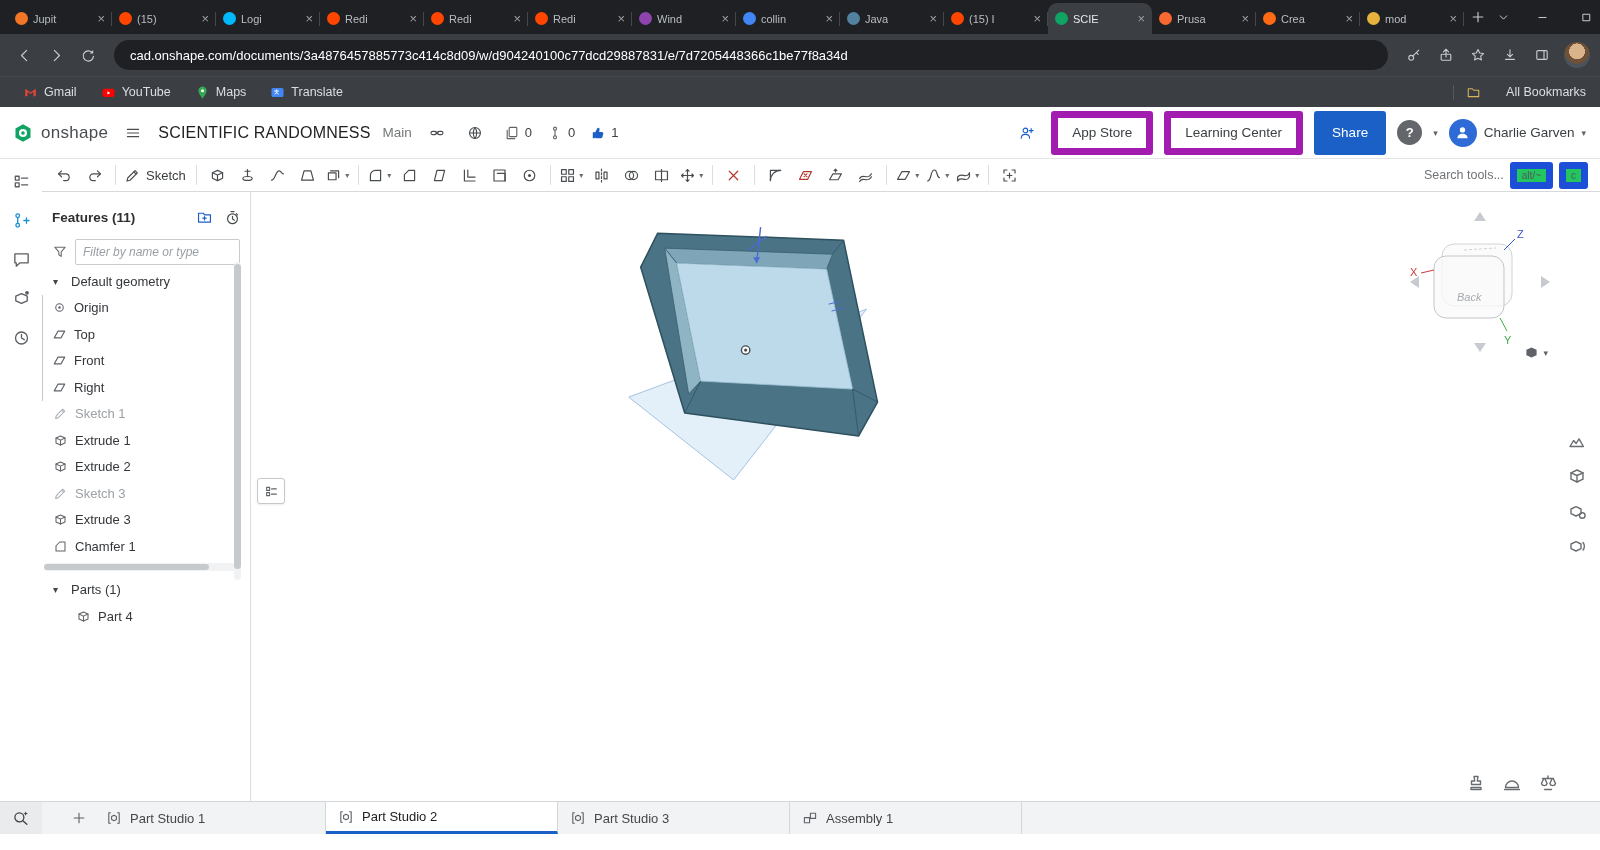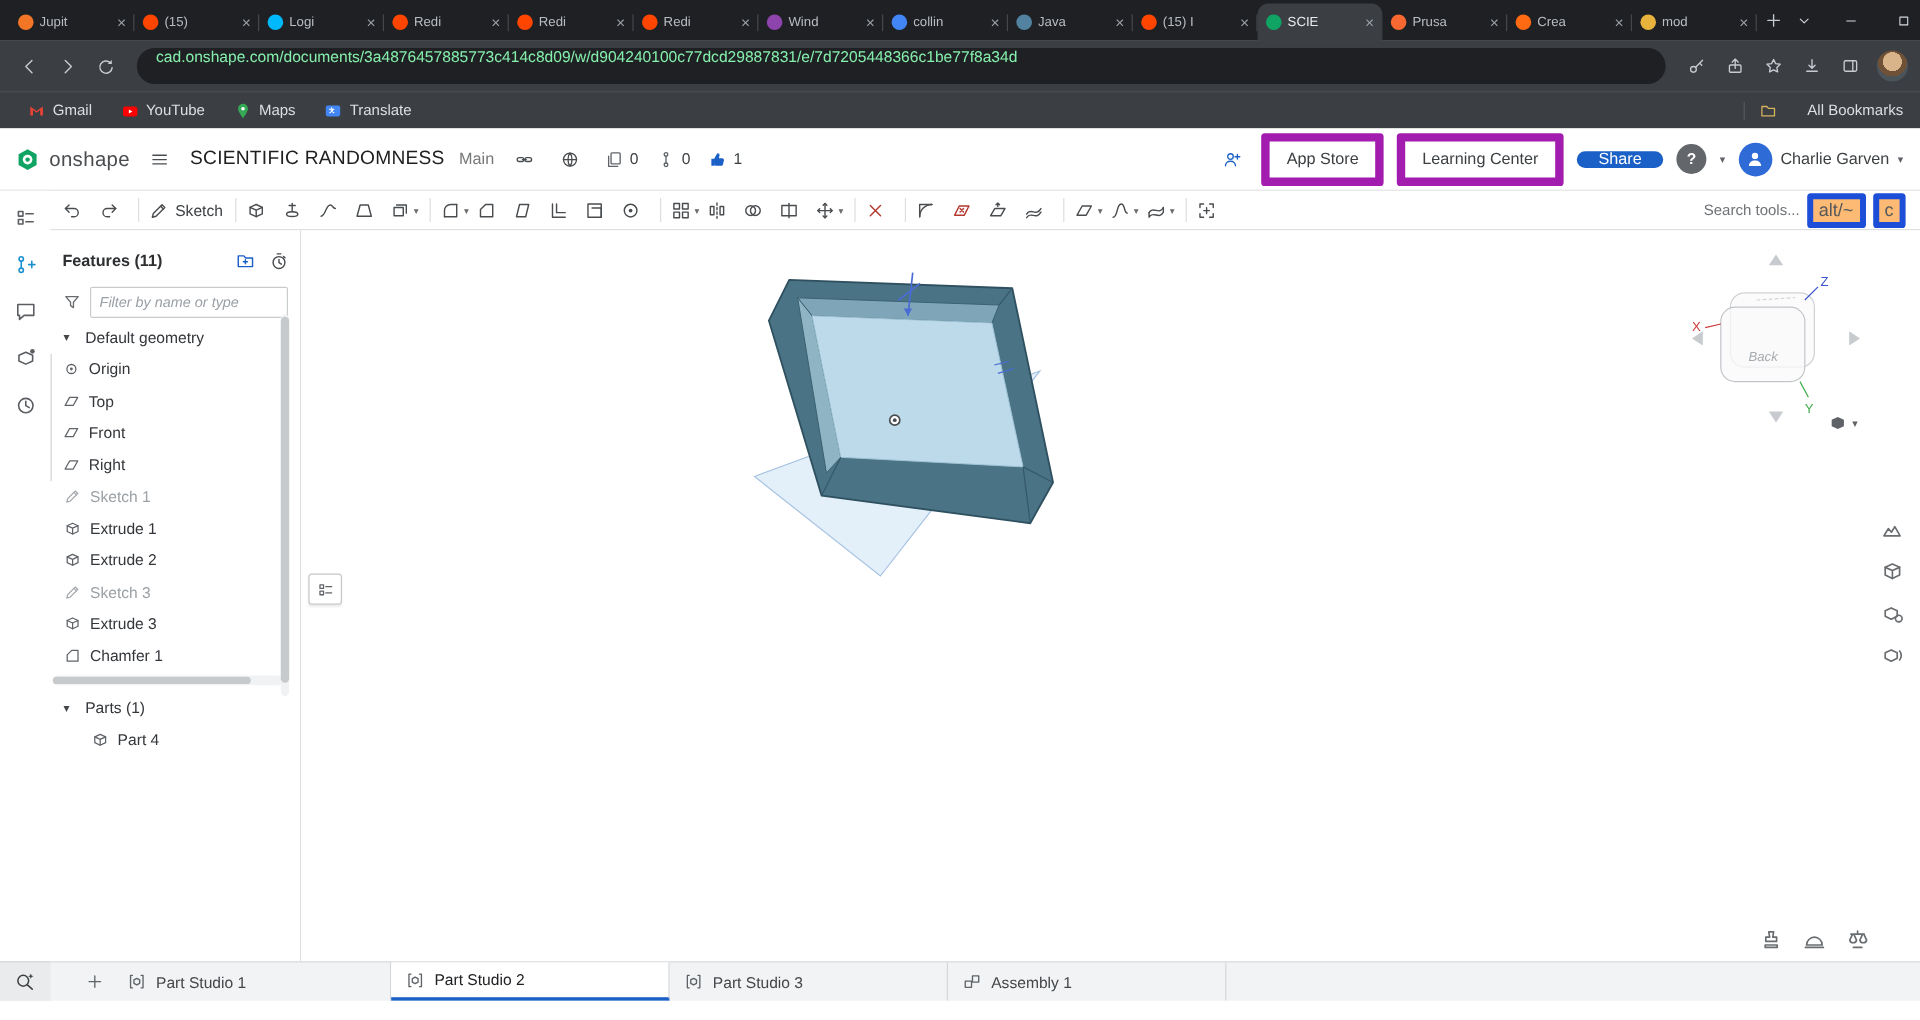--- a/index.html
+++ b/index.html
@@ -20,21 +20,21 @@
   .newtab{width:26px;height:26px;margin:0 0 4px 6px;display:flex;align-items:center;justify-content:center;color:#c6c9ce}
   .win-controls{margin-left:auto;display:flex;height:34px}
   .wc{width:44px;height:34px;display:flex;align-items:center;justify-content:center;color:#d6d9dd}
   .wc .ic{width:13px;height:13px}
   .wc-chev{width:34px}
 
   
   .addrbar{height:42px;background:#3b3e43;display:flex;align-items:center;padding:0 10px;gap:4px;flex:none}
   .navbtn{width:28px;height:28px;border-radius:50%;display:flex;align-items:center;justify-content:center;color:#c8cbd0}
   .navbtn .ic{width:17px;height:17px}
-  .urlpill{flex:1;height:30px;margin:0 8px;background:#1e2024;border-radius:15px;display:flex;padding:0 16px;color:#86efac;font-size:13px;overflow:hidden;white-space:nowrap}
+  .urlpill{flex:1;height:30px;margin:0 8px;background:#1e2024;border-radius:15px;display:flex;align-items:center;padding:0 16px;color:#ffffff;font-size:13px;overflow:hidden;white-space:nowrap}
   .abtn{width:28px;height:28px;display:flex;align-items:center;justify-content:center;color:#c8cbd0}
   .avatar-photo{width:26px;height:26px;border-radius:50%;background:radial-gradient(circle at 50% 36%,#d9b48a 0 37%,#6f5138 38% 58%,#4c545b 59%);margin-left:4px}
 
   
   .bookmarksbar{height:30px;background:#3b3e43;display:flex;align-items:center;padding:0 14px;gap:6px;color:#dcdfe3;font-size:12.5px;flex:none;border-top:1px solid #46494e}
   .bm{display:flex;align-items:center;gap:6px;padding:3px 9px;border-radius:14px}
   .bm .ic,.allb .ic{width:15px;height:15px}
   .allb{margin-left:auto;display:flex;gap:25px;padding-left:12px;border-left:1px solid #55585d;color:#dcdfe3}
   .allb .ic{color:#d8b45e}
 
@@ -47,37 +47,37 @@
   .hamb,.hicon{width:26px;height:26px;display:flex;align-items:center;justify-content:center;color:#4a4d50}
   .doc-title{font-size:16px;font-weight:normal;color:#1f1f1f;letter-spacing:.2px}
   .branch{font-size:13.5px;color:#757779}
   .stats{display:flex;align-items:center;gap:15px;margin-left:4px}
   .stat{display:flex;align-items:center;gap:5px;font-size:13px;color:#3c4043}
   .stat .ic{width:16px;height:16px;color:#5f6368}
   .stat .ic.blue{color:#1b60c6}
   .hdr-right{margin-left:auto;display:flex;align-items:center;gap:11px}
   .collab{color:#1b60c6}
   .chip{height:30px;display:flex;align-items:center;padding:0 14px;border:7px solid #a21caf;border-radius:3px;font-size:13.5px;color:#3c4043;background:#fff}
-  .share-btn{height:14px;display:flex;align-items:center;padding:0 18px;border-radius:14px;font-size:13.5px;color:#fff;background:#1b60c6}
+  .share-btn{height:44px;display:flex;align-items:center;padding:0 18px;border-radius:3px;font-size:13.5px;color:#fff;background:#1b60c6}
   .help-btn{width:25px;height:25px;border-radius:50%;background:#63666a;color:#fff;display:flex;align-items:center;justify-content:center;font-size:13px;font-weight:bold}
   .caret{color:#5f6368;font-size:9px}
   .user{display:flex;align-items:center;gap:7px;font-size:13.5px;color:#3c4043}
   .user-avatar{width:28px;height:28px;border-radius:50%;background:#2e6bd6;display:flex;align-items:center;justify-content:center;color:#fff}
   .user-avatar .ic{width:17px;height:17px}
 
   
   .cad-toolbar{height:32px;flex:none;display:flex;align-items:center;padding-left:50px;padding-right:8px;border-bottom:1px solid #d7d9db;gap:1px}
-  .tbtn{height:26px;min-width:25px;display:flex;align-items:center;justify-content:flex-start;gap:3px;border-radius:3px;color:#4a4d50;padding:0 2px}
+  .tbtn{height:26px;min-width:25px;display:flex;align-items:center;justify-content:center;gap:3px;border-radius:3px;color:#4a4d50;padding:0 2px}
   .tbtn .ic{width:17px;height:17px}
   .tbtn.danger{color:#b3382e}
   .tlabel{font-size:13px;color:#3c4043;margin:0 2px}
   .tcaret{font-size:8px;color:#6a6d70}
   .tsep{width:1px;height:20px;background:#dcdee0;margin:0 5px;flex:none}
   .search-tools{margin-left:auto;display:flex;align-items:center;gap:6px;font-size:12.5px;color:#6f7377;padding-right:4px}
-  .kbd{border:5px solid #1d4ed8;border-radius:3px;background:#fdba74;padding:1px 5px;font-size:15px;color:#55585b}
+  .kbd{border:7px solid #1d4ed8;border-radius:3px;background:#22c55e;padding:1px 5px;font-size:10px;color:#55585b}
 
   
   .left-strip{position:absolute;left:0;top:52px;bottom:48px;width:42px;display:flex;flex-direction:column;align-items:center;padding:10px 0;gap:15px;background:#fff;z-index:5}
   .lsi{width:24px;height:24px;display:flex;align-items:center;justify-content:center;color:#5b5e62}
   .lsi .ic{width:19px;height:19px}
   .lsi.blue{color:#1b8fd0}
   .corner-search{position:absolute;left:0;bottom:16px;width:42px;height:32px;background:#e9ebec;border-top:1px solid #d4d7da;display:flex;align-items:center;justify-content:center;color:#3c4043;z-index:6}
   .corner-search .ic{width:18px;height:18px}
 
   

